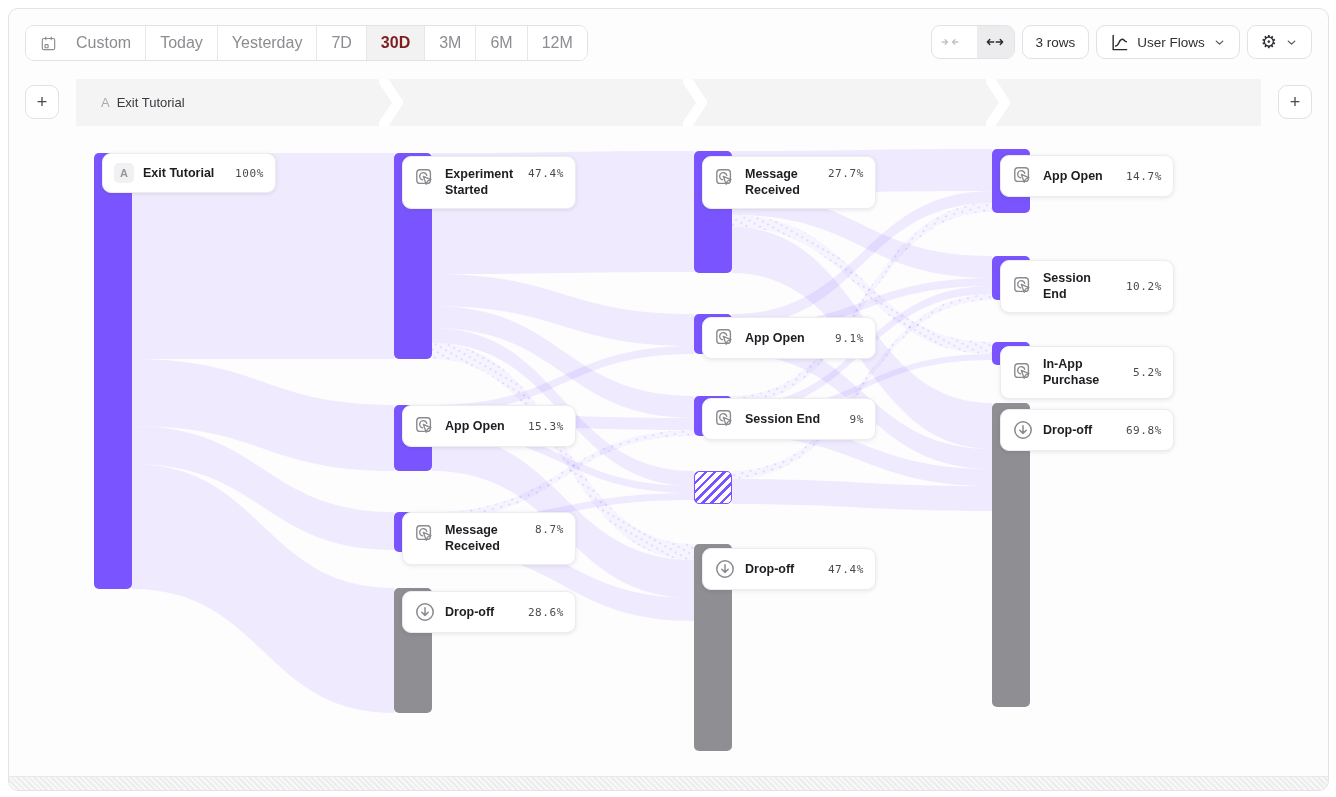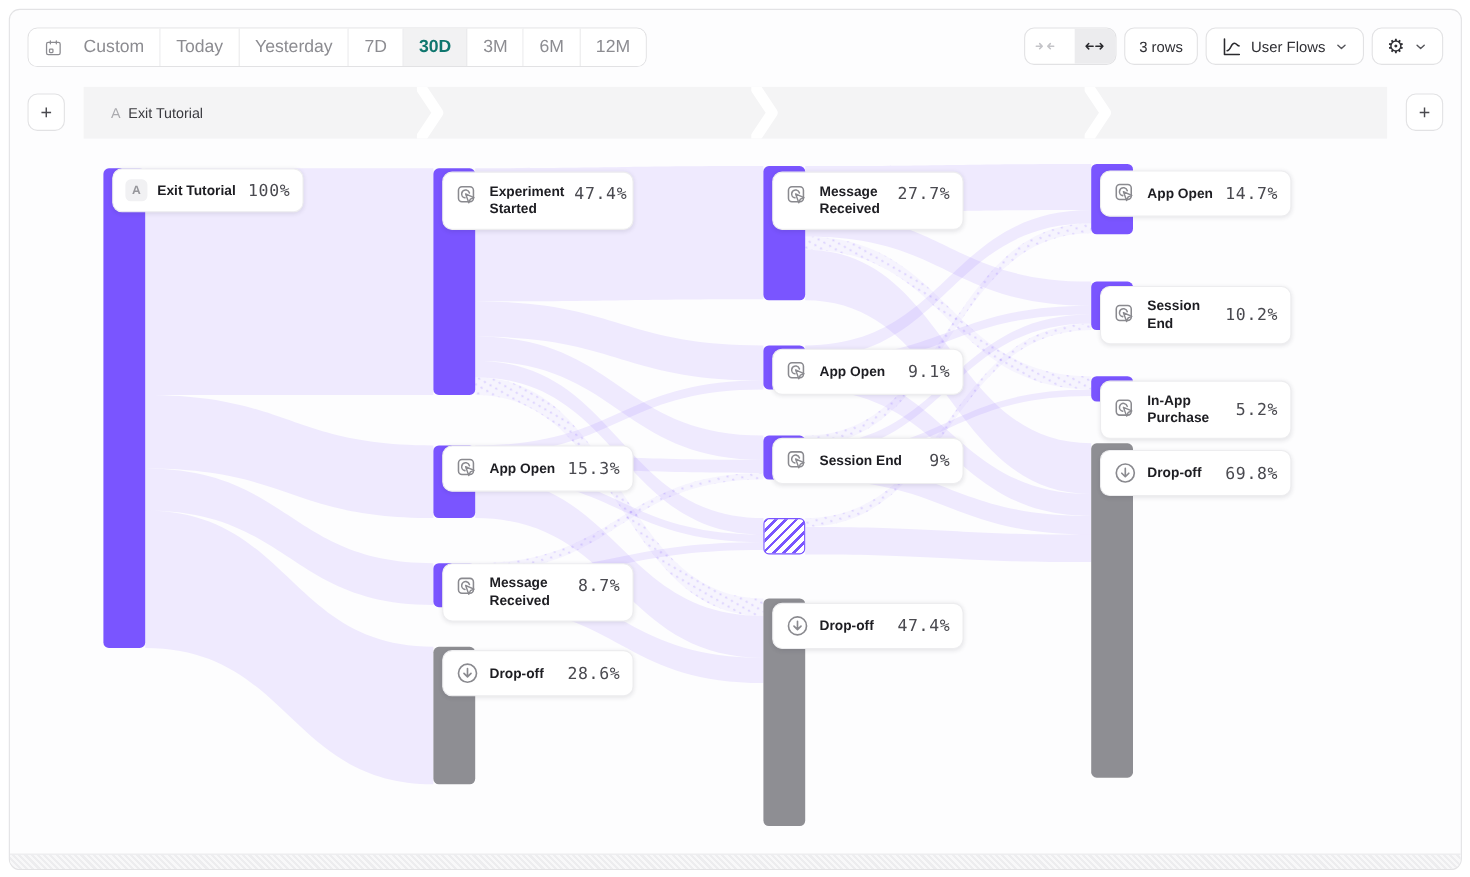--- a/index.html
+++ b/index.html
@@ -8,21 +8,21 @@
     border:1px solid #E3E3E5;border-radius:10px;overflow:hidden;}
 
   
   .toolbar{position:absolute;left:0;top:0;right:0;height:66px;}
   .seg-group{position:absolute;left:16px;top:16px;height:34px;display:flex;align-items:stretch;
     background:#fff;border:1px solid #E2E2E4;border-radius:9px;overflow:hidden;}
   .seg{display:flex;align-items:center;gap:19px;padding:0 14px;background:#fff;border:none;
     border-right:1px solid #E7E7E9;font-family:"Liberation Sans",sans-serif;font-size:16px;
     color:#8C8C91;font-weight:500;cursor:pointer;white-space:nowrap;}
   .seg:last-child{border-right:none;}
-  .seg.sel{background:#F2F2F3;color:#0f766e;font-weight:700;}
+  .seg.sel{background:#F2F2F3;color:#7f1d1d;font-weight:700;}
   .seg .cal{display:flex;align-items:center;}
   .rt-cluster{position:absolute;right:16px;top:16px;height:34px;display:flex;gap:7px;align-items:stretch;}
   .btn{display:flex;align-items:center;gap:8px;padding:0 13px;background:#fff;border:1px solid #E2E2E4;
     border-radius:9px;font-size:13.5px;color:#2F2F34;font-weight:500;cursor:pointer;white-space:nowrap;
     font-family:"Liberation Sans",sans-serif;}
   .pair{display:flex;align-items:stretch;padding:0;overflow:hidden;}
   .pair .cell{display:flex;align-items:center;justify-content:center;width:37px;}
   .pair .cell.on{background:#ECECEE;}
   .gearglyph{font-size:18px;line-height:1;color:#2F2F34;}
 
@@ -46,21 +46,21 @@
   .bar.dropoff{background:#8E8E93;}
   .bar.other{background:repeating-linear-gradient(135deg,#7A55FF 0 2.5px,#ffffff 2.5px 6.5px);
     border:1px solid #7A55FF;box-sizing:border-box;}
   .card{position:absolute;width:174px;box-sizing:border-box;display:flex;align-items:center;gap:9px;
     padding:9px 11px;background:#fff;border:1px solid #EDEDEF;border-radius:9px;
     box-shadow:0 1px 4px rgba(25,25,50,.10);z-index:3;cursor:pointer;}
   .card.two{align-items:flex-start;}
   .nicon{display:flex;flex:0 0 auto;color:#8A8A8F;}
   .card.two .nicon,.card.two .npct{margin-top:1px;}
   .nlabel{font-weight:700;font-size:12.5px;color:#1D1D22;line-height:1.3;}
-  .npct{margin-left:auto;font-family:"DejaVu Sans Mono",monospace;font-size:15px;color:#4A4A50;
+  .npct{margin-left:auto;font-family:"DejaVu Sans Mono",monospace;font-size:11px;color:#4A4A50;
     letter-spacing:.6px;white-space:nowrap;}
   .abadge{flex:0 0 auto;width:20px;height:20px;border-radius:5px;background:#F1F1F3;color:#96969B;
     font-size:11px;font-weight:600;display:flex;align-items:center;justify-content:center;}
 
   
   .resize-strip{position:absolute;left:0;right:0;bottom:0;height:13px;border-top:1px solid #E9E9EB;
     background:repeating-linear-gradient(45deg,#F8F8F9 0 2px,#EDEDEF 2px 4px);}
 </style>
 </head>
 <body>

